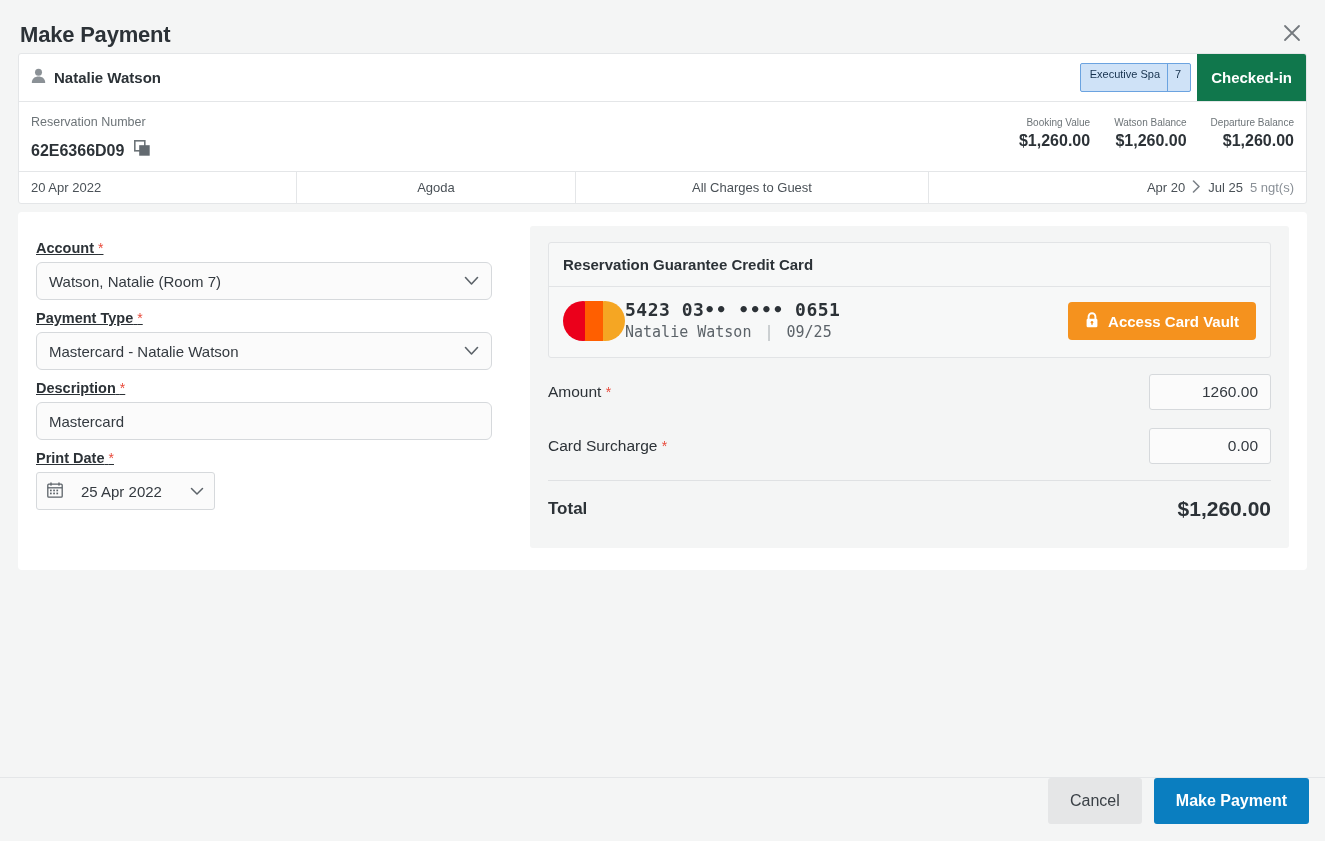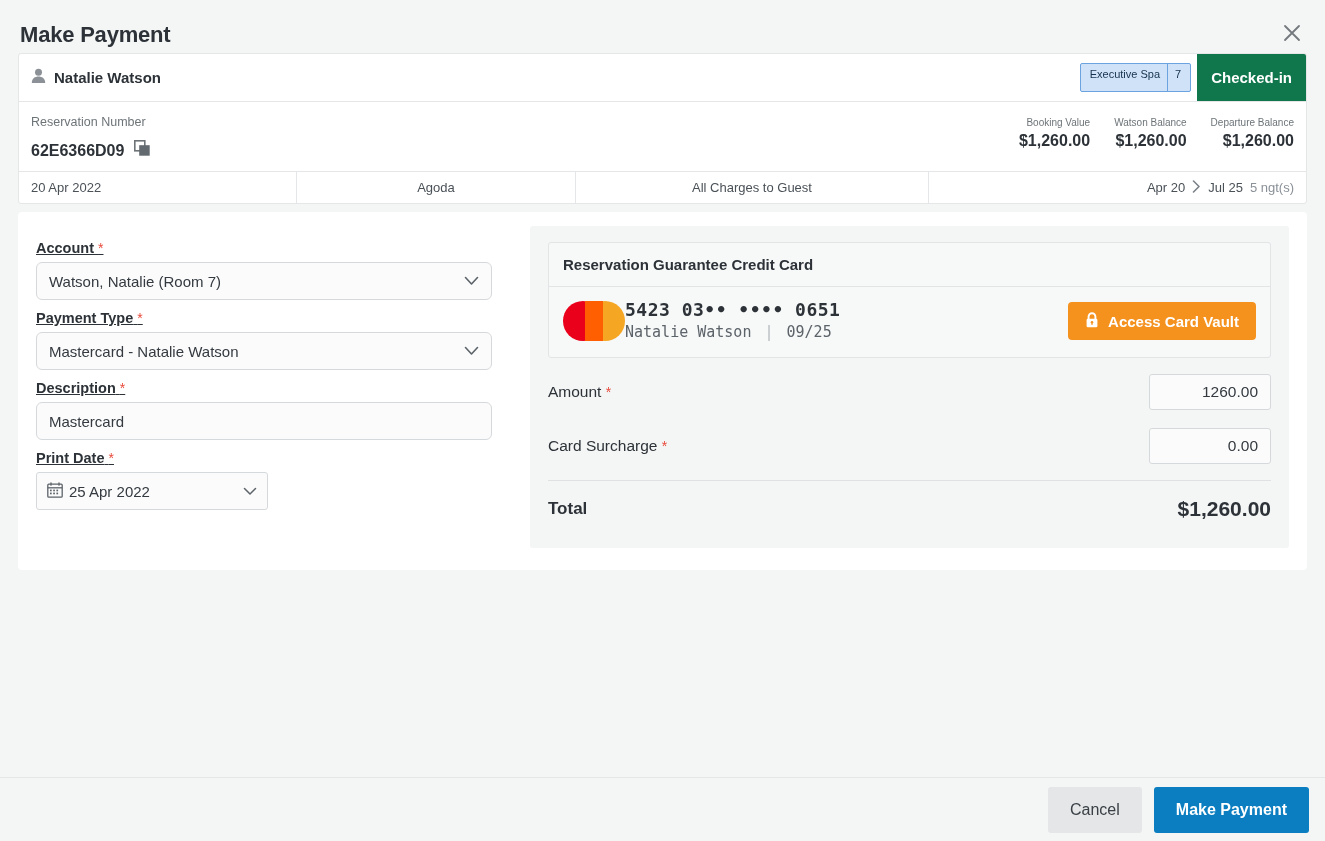--- a/index.html
+++ b/index.html
@@ -133,28 +133,28 @@
     display: flex;
     align-items: center;
     padding: 0 12px;
     font-size: 15px;
     color: #343a40;
     margin-bottom: 10px;
     cursor: pointer;
   }
   .select-box .sb-text { flex: 1; }
   .date-box {
-    width: 232px;
+    width: 179px;
     height: 38px;
     border: 1px solid #d6d9dc;
     border-radius: 3px;
     background: #fbfbfb;
     display: flex;
     align-items: center;
-    gap: 6px;
+    gap: 18px;
     padding: 0 10px;
     font-size: 15px;
     color: #343a40;
     cursor: pointer;
   }
   .date-box .db-text { flex: 1; }
   .chev { color: #5c6369; display: flex; align-items: center; }
 
   
   .pay-col {
@@ -239,21 +239,21 @@
   .total-label { font-size: 17px; font-weight: bold; flex: 1; color: #2c3237; }
   .total-val { font-size: 21px; font-weight: bold; color: #2c3237; }
 
   
   .footer {
     position: absolute;
     left: 0; right: 0; bottom: 0;
     height: 64px;
     border-top: 1px solid #e4e6e8;
     background: #f4f5f5;
-    display: flex; align-items: center; justify-content: flex-end;
+    display: flex; align-items: flex-start; justify-content: flex-end;
     gap: 12px;
     padding-right: 16px;
   }
   .btn {
     height: 46px;
     border: none;
     border-radius: 3px;
     font-size: 16px;
     font-family: "Liberation Sans", sans-serif;
     cursor: pointer;

